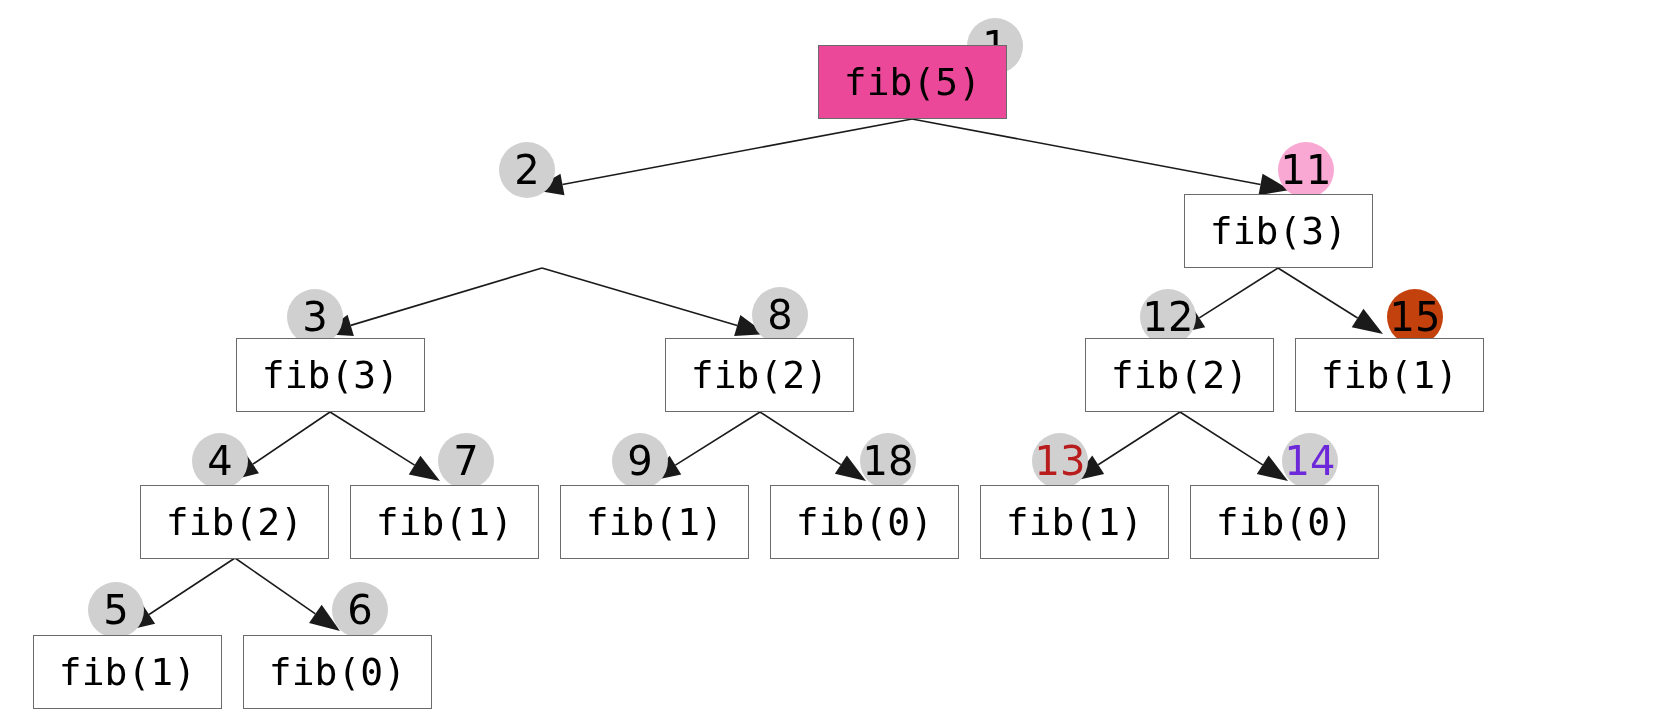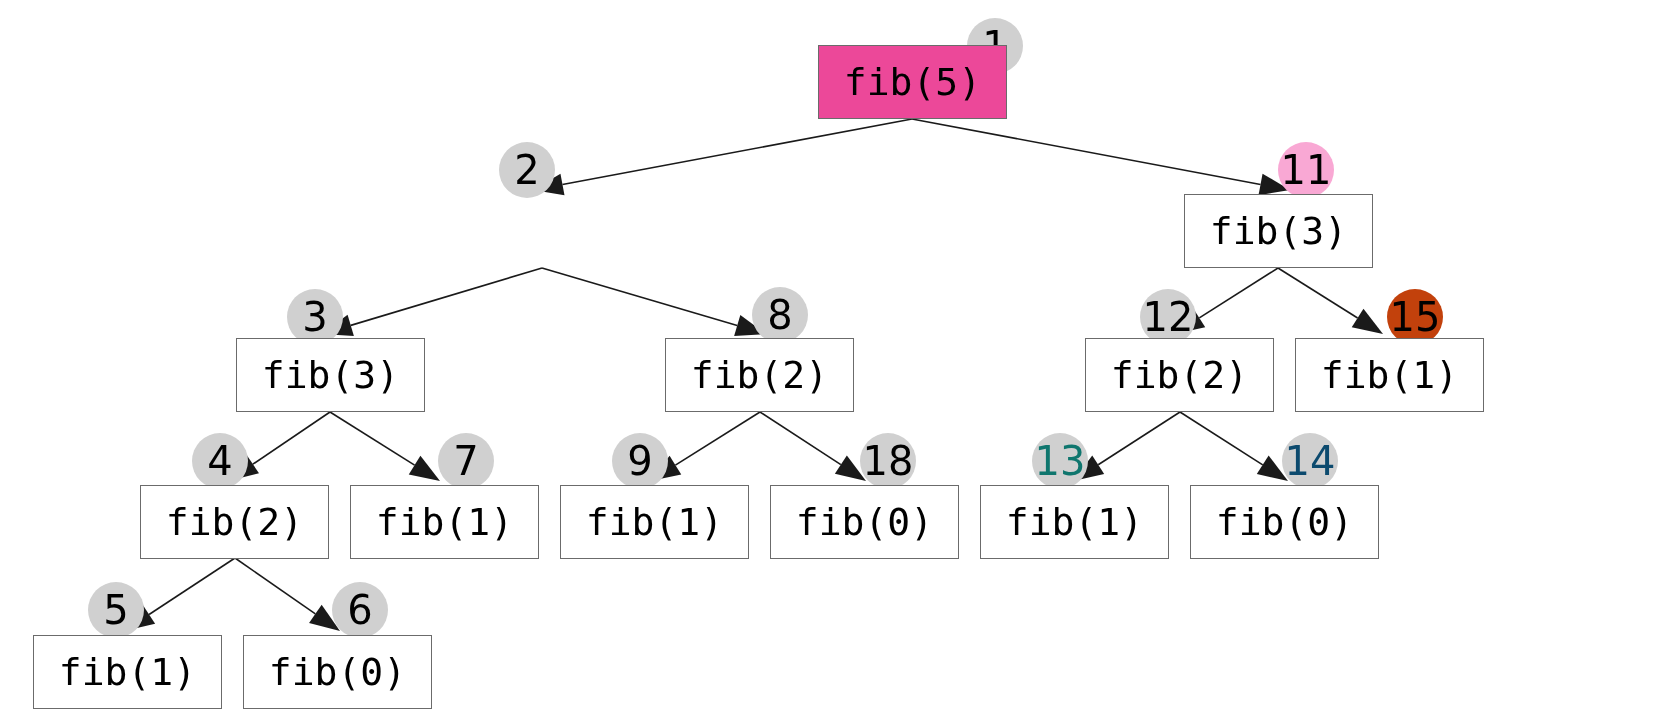--- a/index.html
+++ b/index.html
@@ -150,24 +150,24 @@
     <div class="badge" style="left: 438px; top: 433px; width: 56px; height: 56px; background: rgb(208, 208, 208);">
       <span class="badge-label" style="color: rgb(0, 0, 0);">7</span>
     </div>
     <div class="badge" style="left: 612px; top: 433px; width: 56px; height: 56px; background: rgb(208, 208, 208);">
       <span class="badge-label" style="color: rgb(0, 0, 0);">9</span>
     </div>
     <div class="badge" style="left: 860px; top: 433px; width: 56px; height: 56px; background: rgb(208, 208, 208);">
       <span class="badge-label" style="color: rgb(0, 0, 0);">18</span>
     </div>
     <div class="badge" style="left: 1032px; top: 433px; width: 56px; height: 56px; background: rgb(208, 208, 208);">
-      <span class="badge-label" style="color: #0f766e;">13</span>
+      <span class="badge-label" style="color: #b91c1c;">13</span>
     </div>
     <div class="badge" style="left: 1282px; top: 433px; width: 56px; height: 56px; background: rgb(208, 208, 208);">
-      <span class="badge-label" style="color: #0c4a6e;">14</span>
+      <span class="badge-label" style="color: #6d28d9;">14</span>
     </div>
     <div class="badge" style="left: 88px; top: 582px; width: 56px; height: 56px; background: rgb(208, 208, 208);">
       <span class="badge-label" style="color: rgb(0, 0, 0);">5</span>
     </div>
     <div class="badge" style="left: 332px; top: 582px; width: 56px; height: 56px; background: rgb(208, 208, 208);">
       <span class="badge-label" style="color: rgb(0, 0, 0);">6</span>
     </div>
     <div class="node" style="left: 818px; top: 45px; width: 189px; height: 74px; background: #ec4899; border-color: rgb(107, 107, 107);">
       <span class="node-label" style="color: rgb(0, 0, 0);">fib(5)</span>
     </div>

